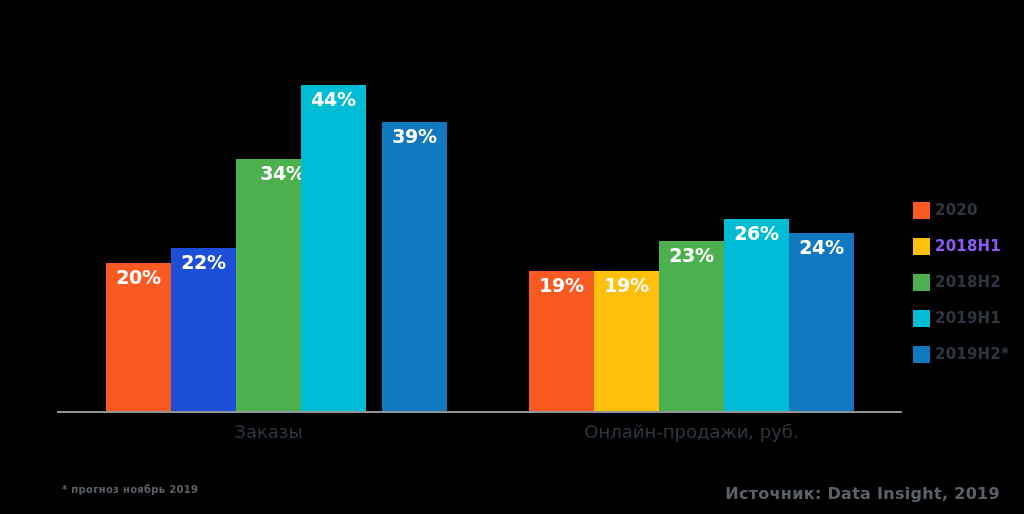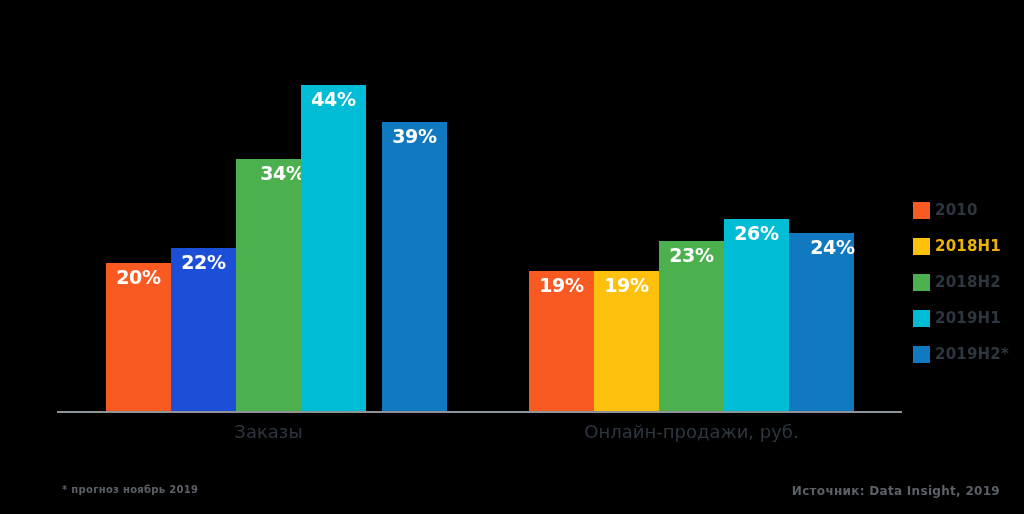--- a/index.html
+++ b/index.html
@@ -118,21 +118,21 @@
     font-weight: bold;
     color: #5b6168;
     letter-spacing: 0.3px;
     white-space: nowrap;
     text-align: center;
   }
   .source {
     position: absolute;
     right: 24px;
     top: 484px;
-    font-size: 12px;
+    font-size: 16px;
     font-weight: bold;
     color: #5b6168;
     letter-spacing: 0.3px;
     white-space: nowrap;
   }
 </style>
 </head>
 <body style="background: rgb(0, 0, 0);">
 
 <div id="chart-root">
@@ -164,39 +164,39 @@
       <div class="bar" style="height: 141.36px; left: 65px; width: 65px; background: rgb(253, 192, 13);">
         <span class="bar-label" style="color: rgb(255, 255, 255);">19%</span>
       </div>
       <div class="bar" style="height: 171.12px; left: 130px; width: 65px; background: rgb(76, 176, 79);">
         <span class="bar-label" style="color: rgb(255, 255, 255);">23%</span>
       </div>
       <div class="bar" style="height: 193.44px; left: 195px; width: 65px; background: rgb(0, 188, 212);">
         <span class="bar-label" style="color: rgb(255, 255, 255);">26%</span>
       </div>
       <div class="bar" style="height: 178.56px; left: 260px; width: 65px; background: rgb(17, 121, 191);">
-        <span class="bar-label" style="color: rgb(255, 255, 255); padding-left: 11px;">24%</span>
+        <span class="bar-label" style="color: rgb(255, 255, 255);">24%</span>
       </div>
     </div>
 
   </div>
 
   <div class="axis-line" style="background: rgb(143, 148, 153);"></div>
 
   <div class="cat-label cat-online" style="color: rgb(46, 54, 64);">Онлайн-продажи, руб.</div>
   <div class="cat-label cat-orders" style="color: rgb(46, 54, 64);">Заказы</div>
 
   <div class="legend">
     <div class="legend-item">
       <span class="legend-swatch" style="background: rgb(249, 90, 34);"></span>
-      <span class="legend-label" style="color: rgb(46, 54, 64);">2010</span>
+      <span class="legend-label" style="color: rgb(46, 54, 64);">2020</span>
     </div>
     <div class="legend-item">
       <span class="legend-swatch" style="background: rgb(253, 192, 13);"></span>
-      <span class="legend-label" style="color: #eab308;">2018H1</span>
+      <span class="legend-label" style="color: #8b5cf6;">2018H1</span>
     </div>
     <div class="legend-item">
       <span class="legend-swatch" style="background: rgb(76, 176, 79);"></span>
       <span class="legend-label" style="color: rgb(46, 54, 64);">2018H2</span>
     </div>
     <div class="legend-item">
       <span class="legend-swatch" style="background: rgb(0, 188, 212);"></span>
       <span class="legend-label" style="color: rgb(46, 54, 64);">2019H1</span>
     </div>
     <div class="legend-item">

